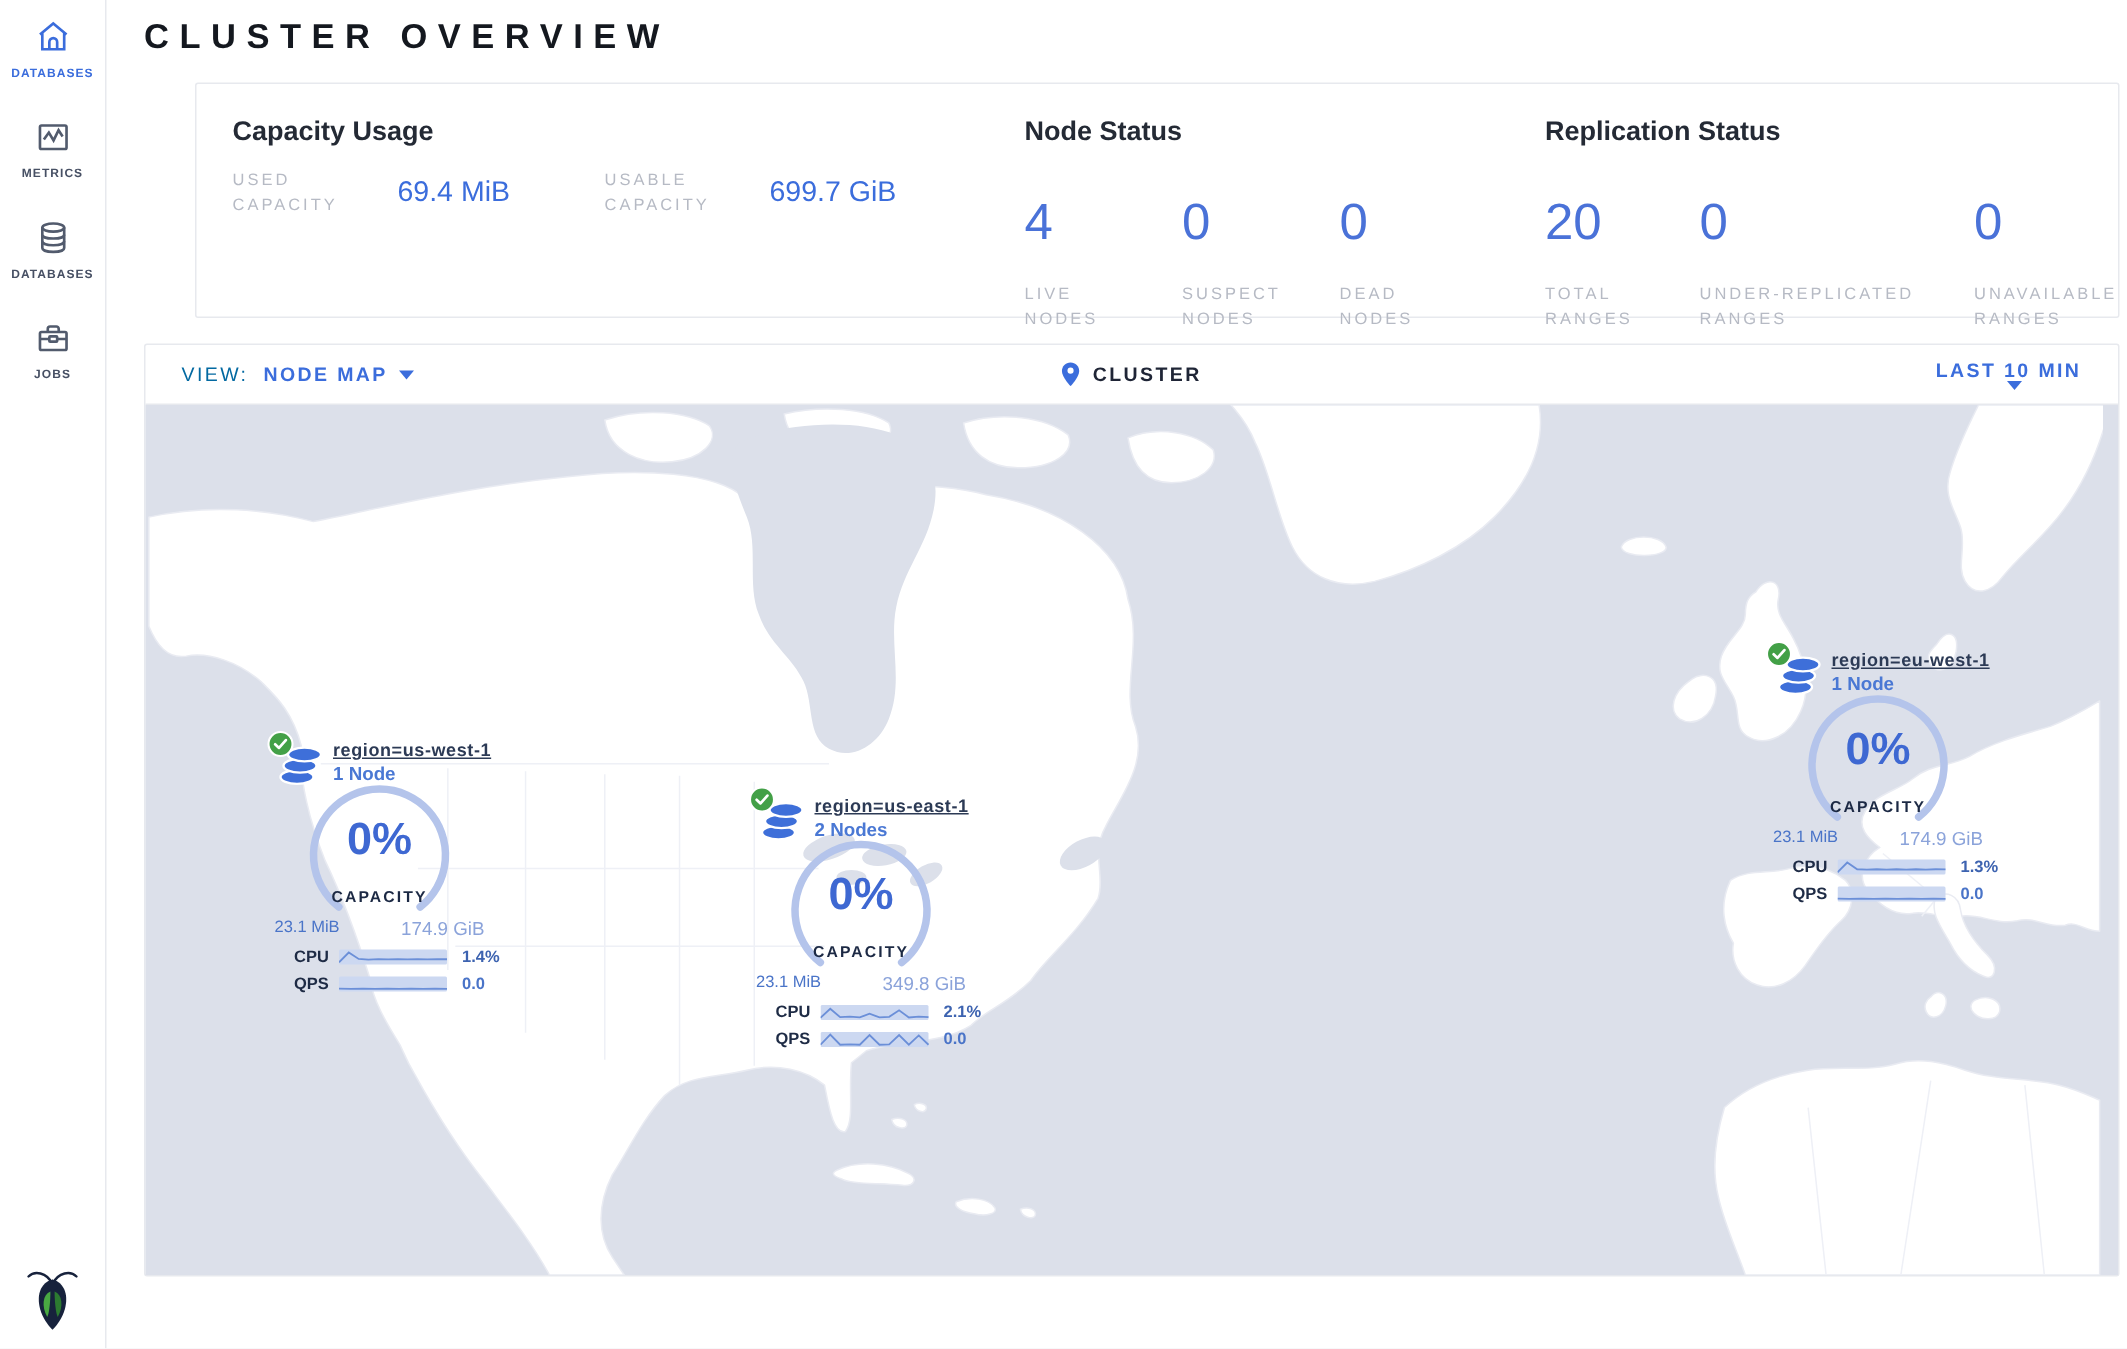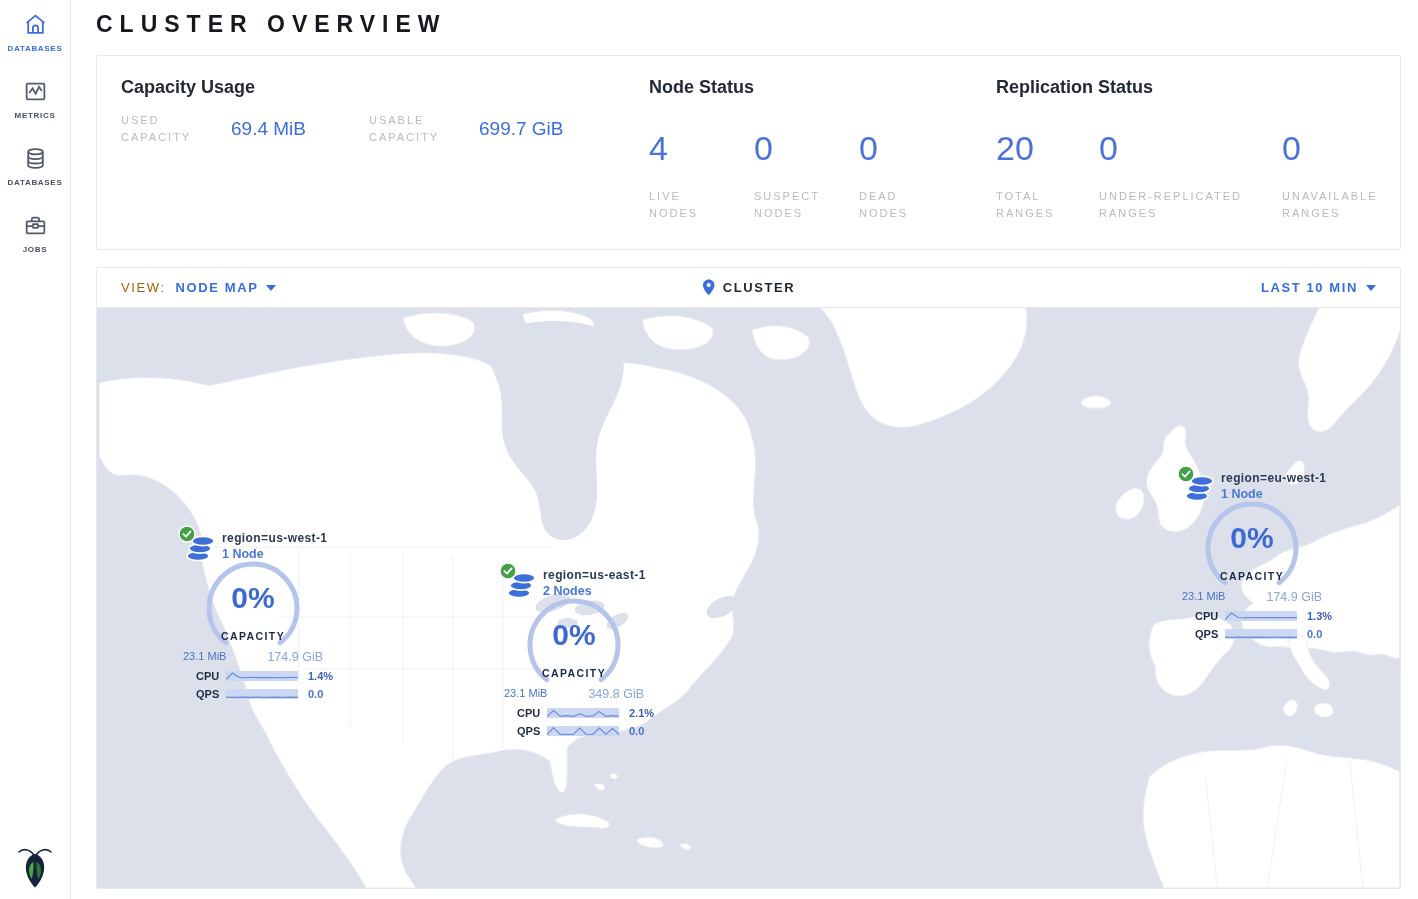--- a/index.html
+++ b/index.html
@@ -16,22 +16,22 @@
   .nav-item .nav-label { margin-top:7px; font-size:8px; font-weight:700; letter-spacing:.7px; color:#475064; }
   .nav-item.active svg { stroke:#3b6ddc; }
   .nav-item.active .nav-label { color:#3b6ddc; }
   .logo { position:absolute; bottom:6px; left:50%; transform:translateX(-50%); }
 
   
   .content { flex:1; padding:0 17px 0 25px; }
   .page-title { font-size:23px; font-weight:600; letter-spacing:7px; color:#14181f; padding:11px 0 17px 0; }
 
   
-  .summary-card { background:#fff; border:1px solid #e7e9ee; border-radius:2px; height:195px;
-                  display:flex; margin-bottom:17px; }
+  .summary-card { background:#fff; border:1px solid #e7e9ee; border-radius:2px; height:157px;
+                  display:flex; margin-bottom:17px;margin-left:34px; }
   .sec-title { font-size:18px; font-weight:600; color:#242a35; }
   .cap-sec { width:552px; padding:21px 0 0 24px; }
   .cap-row { display:flex; align-items:flex-start; margin-top:30px; }
   .cap-pct { font-size:31px; font-weight:500; color:#4a72d8; width:106px; }
   .bar-wrap { margin-top:8px; }
   .bar { width:249px; height:18px; display:flex; }
   .bar-light { width:212px; height:100%; background:#e3e5ee; }
   .bar-dark  { width:37px;  height:100%; background:#c7ccd9; }
   .ticks { position:relative; height:6px; margin-top:4px; }
   .tick { position:absolute; top:0; width:1px; height:5px; background:#b9bdc9; }
@@ -47,40 +47,40 @@
   .stat-cols { display:flex; }
   .stat-col .big-num { margin-top:31px; font-size:34px; font-weight:400; color:#4a72d8; }
   .stat-col .glabel { margin-top:20px; }
   .node-sec .stat-col:nth-child(1){width:105px;} .node-sec .stat-col:nth-child(2){width:105px;}
   .repl-sec .stat-col:nth-child(1){width:103px;} .repl-sec .stat-col:nth-child(2){width:183px;}
 
   
   .map-panel { border:1px solid #e7e9ee; border-radius:2px; background:#fff; height:622px; }
   .view-bar { height:40px; display:flex; align-items:center; padding:0 24px; position:relative;
               border-bottom:1px solid #e7e9ee; font-size:13px; letter-spacing:1.6px; }
-  .view-label { color:#a16207; }
+  .view-label { color:#0369a1; }
   .view-value { color:#3b6ddc; font-weight:600; margin-left:10px; cursor:pointer; display:flex; align-items:center; }
   .caret { width:0; height:0; border-left:5px solid transparent; border-right:5px solid transparent;
            border-top:6px solid #3b6ddc; margin-left:8px; display:inline-block; }
   .cluster-crumb { position:absolute; left:50%; transform:translateX(-50%); display:flex; align-items:center;
                    color:#1f2536; font-weight:600; }
   .pin { width:13px; height:17px; margin-right:8px; }
-  .time-picker { margin-left:auto; color:#3b6ddc; font-weight:600; cursor:pointer; display:flex; align-items:center; }
+  .time-picker { margin-left:auto; color:#3b6ddc; font-weight:600; cursor:pointer; display:flex; align-items:center;flex-direction:column; }
 
   .map-canvas { position:relative; width:100%; height:580px; background:#dce0ea; overflow:hidden; }
   .map-canvas svg.world { position:absolute; left:0; top:0; }
 
   
   .node-marker { position:absolute; width:170px; cursor:pointer; }
   .marker-head { display:flex; align-items:flex-start; padding-left:14px; height:28px; }
   .marker-iconwrap { position:relative; width:36px; height:34px; flex-shrink:0; }
   .marker-iconwrap .badge { position:absolute; left:-4px; top:-4px; }
   .marker-iconwrap .dbstack { position:absolute; left:4px; top:5px; }
   .marker-titles { padding-left:4px; padding-top:2px; }
-  .marker-region { font-size:12px; font-weight:700; letter-spacing:.4px; color:#2c3a55; white-space:nowrap; }
+  .marker-region { font-size:12px; font-weight:700; letter-spacing:.4px; color:#2c3a55; white-space:nowrap;text-decoration:underline; }
   .marker-nodes { font-size:12.5px; font-weight:700; color:#4a78d4; margin-top:2px; }
   .donut { position:relative; width:104px; height:100px; margin:2px auto 0; }
   .donut-pct { position:absolute; top:22px; left:0; width:100%; text-align:center;
                font-size:30px; font-weight:700; color:#3e68d2; }
   .donut-cap { position:absolute; top:71px; left:0; width:100%; text-align:center;
                font-size:10.5px; font-weight:700; letter-spacing:1.4px; color:#1c2944; }
   .marker-values { display:flex; justify-content:space-between; width:140px; margin:-9px auto 0; }
   .val-used  { font-size:11px; font-weight:400; color:#4a74c8; }
   .val-total { font-size:12.5px; color:#8ba3da; }
   .spark-row { display:flex; align-items:center; padding-left:28px; margin-top:6px; }

